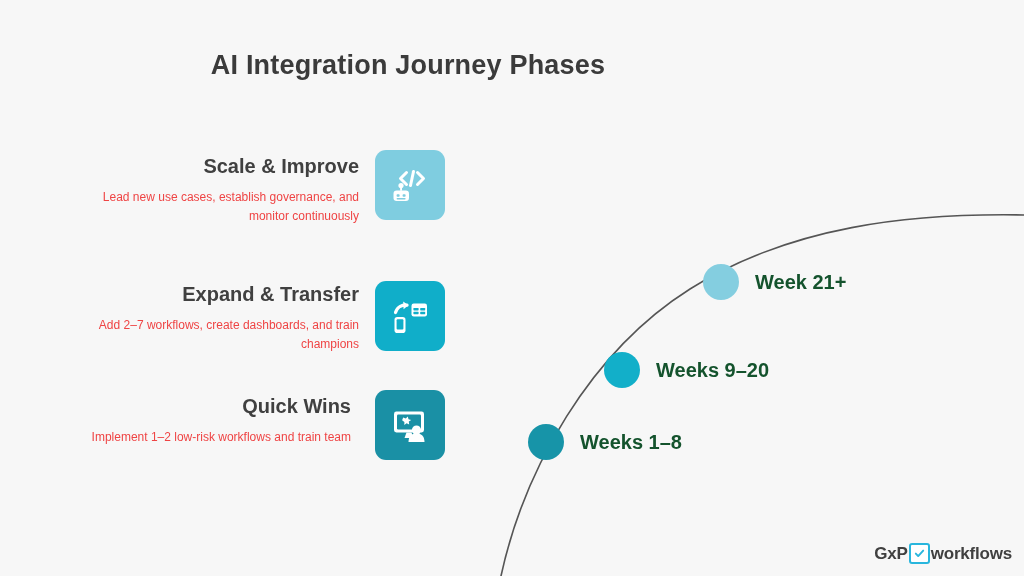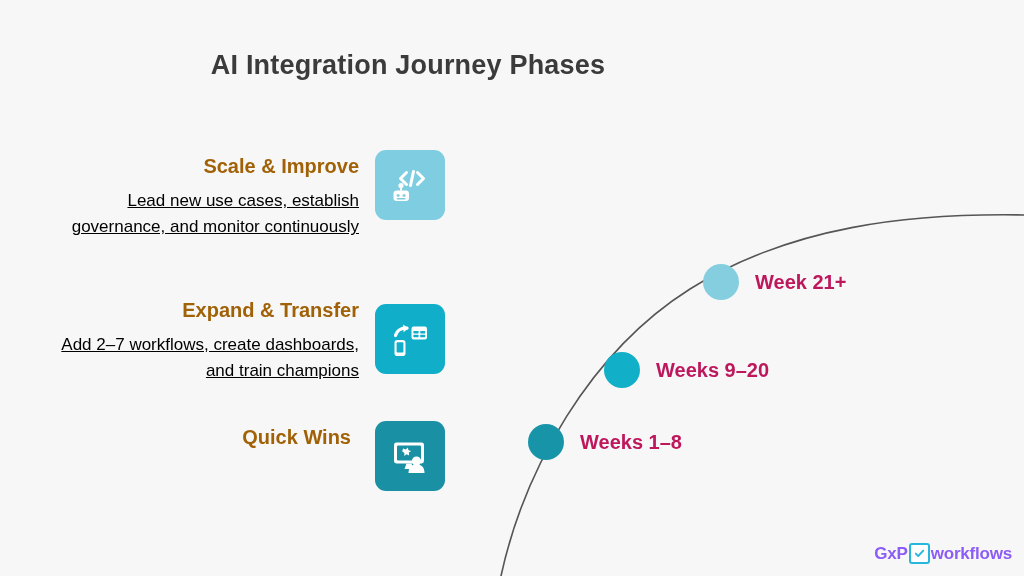--- a/index.html
+++ b/index.html
@@ -62,30 +62,29 @@
   .phase-row.r3 { margin-top: 37px; gap: 24px; }
 
   .phase-text {
     text-align: right;
     flex: 1 1 auto;
     padding-top: 4px;
   }
   .phase-title {
     font-size: 20px;
     font-weight: bold;
-    color: #a16207;
+    color: #404040;
     line-height: 1.2;
     white-space: nowrap;
   }
   .phase-desc {
-    font-size: 17px;
-    color: #000000;
+    font-size: 12px;
+    color: #ef4444;
     line-height: 1.55;
     margin-top: 10px;
-    text-decoration: underline;
   }
 
   .phase-icon {
     flex: 0 0 auto;
     width: 70px;
     height: 70px;
     border-radius: 11px;
     display: flex;
     align-items: center;
     justify-content: center;
@@ -101,37 +100,37 @@
   }
   .milestone-dot {
     width: 36px;
     height: 36px;
     border-radius: 50%;
     flex: 0 0 auto;
   }
   .milestone-label {
     font-size: 20px;
     font-weight: bold;
-    color: #be185d;
+    color: #14532d;
     white-space: nowrap;
   }
   #milestone-0 { left: 528px; top: 424px; }
   #milestone-1 { left: 604px; top: 352px; }
   #milestone-2 { left: 703px; top: 264px; }
 
   
   #brand-logo {
     position: absolute;
     right: 12px;
     bottom: 12px;
     display: flex;
     align-items: center;
     font-size: 17px;
     font-weight: bold;
-    color: #8b5cf6;
+    color: #404040;
     letter-spacing: -0.2px;
   }
   #brand-logo .logo-check {
     display: inline-flex;
     align-items: center;
     justify-content: center;
     width: 17px;
     height: 17px;
     margin: 0 1px;
     border: 2px solid #29b6dd;
@@ -194,20 +193,21 @@
           <rect x="31.2" y="13.0" width="5.0" height="2.4" rx="0.6" fill="#10aec9"></rect>
           <rect x="24.4" y="16.8" width="5.2" height="2.4" rx="0.6" fill="#10aec9"></rect>
           <rect x="31.2" y="16.8" width="5.0" height="2.4" rx="0.6" fill="#10aec9"></rect>
         </svg>
       </div>
     </div>
 
     <div class="phase-row r3">
       <div class="phase-text">
         <div class="phase-title">Quick Wins</div>
+        <div class="phase-desc">Implement 1–2 low-risk workflows and train team</div>
       </div>
       <div class="phase-icon" style="background:#1a90a5;">
         <svg width="42" height="42" viewBox="0 0 42 42" fill="none" aria-hidden="true">
 
           <rect x="5" y="7.5" width="30" height="21" rx="2.4" fill="#ffffff"></rect>
           <rect x="8" y="10.5" width="24" height="15" rx="1.2" fill="#1a90a5"></rect>
 
           <path d="M17.5 28.5 L22.5 28.5 L24.5 34 L15.5 34 Z" fill="#ffffff"></path>
 
           <path d="M14.2 13.4 l2.6 1.0 l2.0 -2.0 l0.7 2.8 l2.7 0.8 l-2.4 1.6 l0.4 2.8

